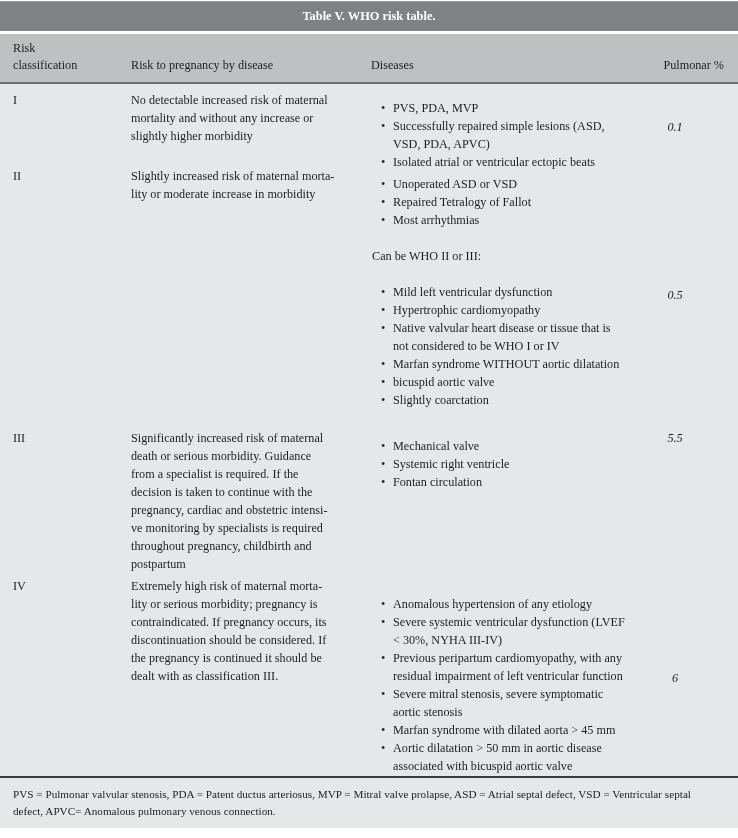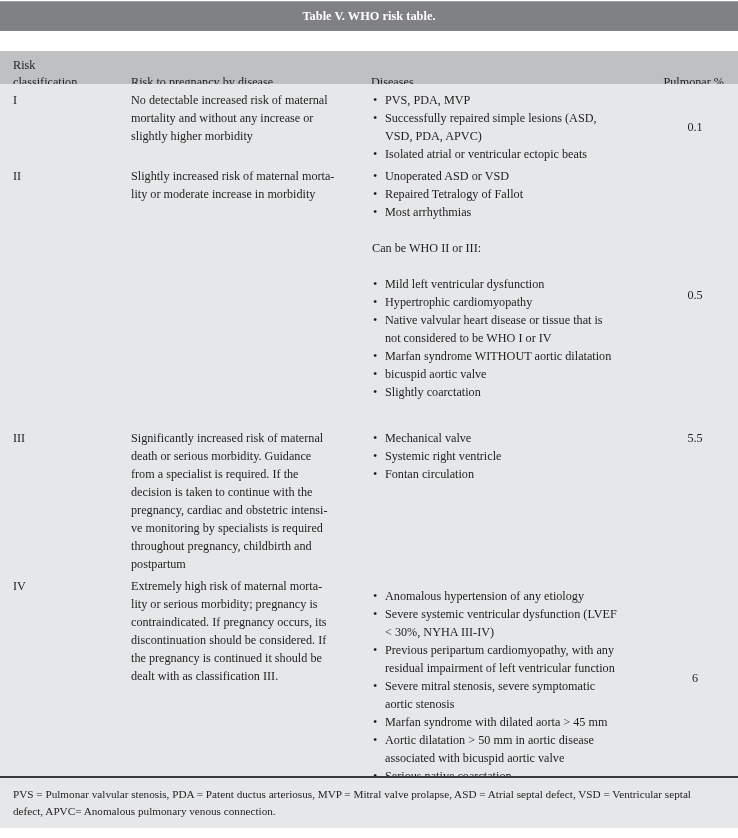--- a/index.html
+++ b/index.html
@@ -22,41 +22,40 @@
       font-weight: bold;
       text-align: center;
       line-height: 29px;
       font-size: 12.4px;
     }
     .title-gap { position: absolute; left: 0; top: 31px; width: 738px; height: 3px; background: #ffffff; }
     .header {
       position: absolute; left: 0; top: 34px; width: 738px; height: 48px;
       background: #bfc0c2;
       border-bottom: 2px solid #6f7073;
-      margin-top: 17px;
     }
     .header .h {
       position: absolute; bottom: 8px;
       line-height: 17px;
     }
     .h-risk { left: 13px; }
     .h-preg { left: 131px; }
     .h-dis { left: 371px; }
     .h-mort { right: 14px; }
 
     .body-area {
       position: absolute; left: 0; top: 84px; width: 738px; height: 692px;
       background: #e6e7e9;
     }
     .row { position: absolute; left: 0; width: 738px; }
     .cls { position: absolute; left: 13px; top: 0; }
     .desc { position: absolute; left: 131px; top: 0; width: 225px; }
     .dis { position: absolute; left: 371px; top: 0; width: 275px; }
-    .mort { position: absolute; top: 0; width: 50px; text-align: center; left: 670px; }
-    ul { list-style: none; margin: 0; padding: 0; }
+    .mort { position: absolute; top: 0; width: 50px; text-align: center; left: 650px; font-style: italic; }
+    ul { list-style: none; margin: 8px; padding: 0; }
     li { position: relative; padding-left: 14px; }
     li::before {
       content: "\2022";
       position: absolute; left: 2px; top: 0;
     }
     .sub-label { margin: 18px 0 18px 0; padding-left: 1px; }
 
     .footer-line {
       position: absolute; left: 0; top: 776px; width: 738px; height: 2px;
       background: #3a3a3c;

